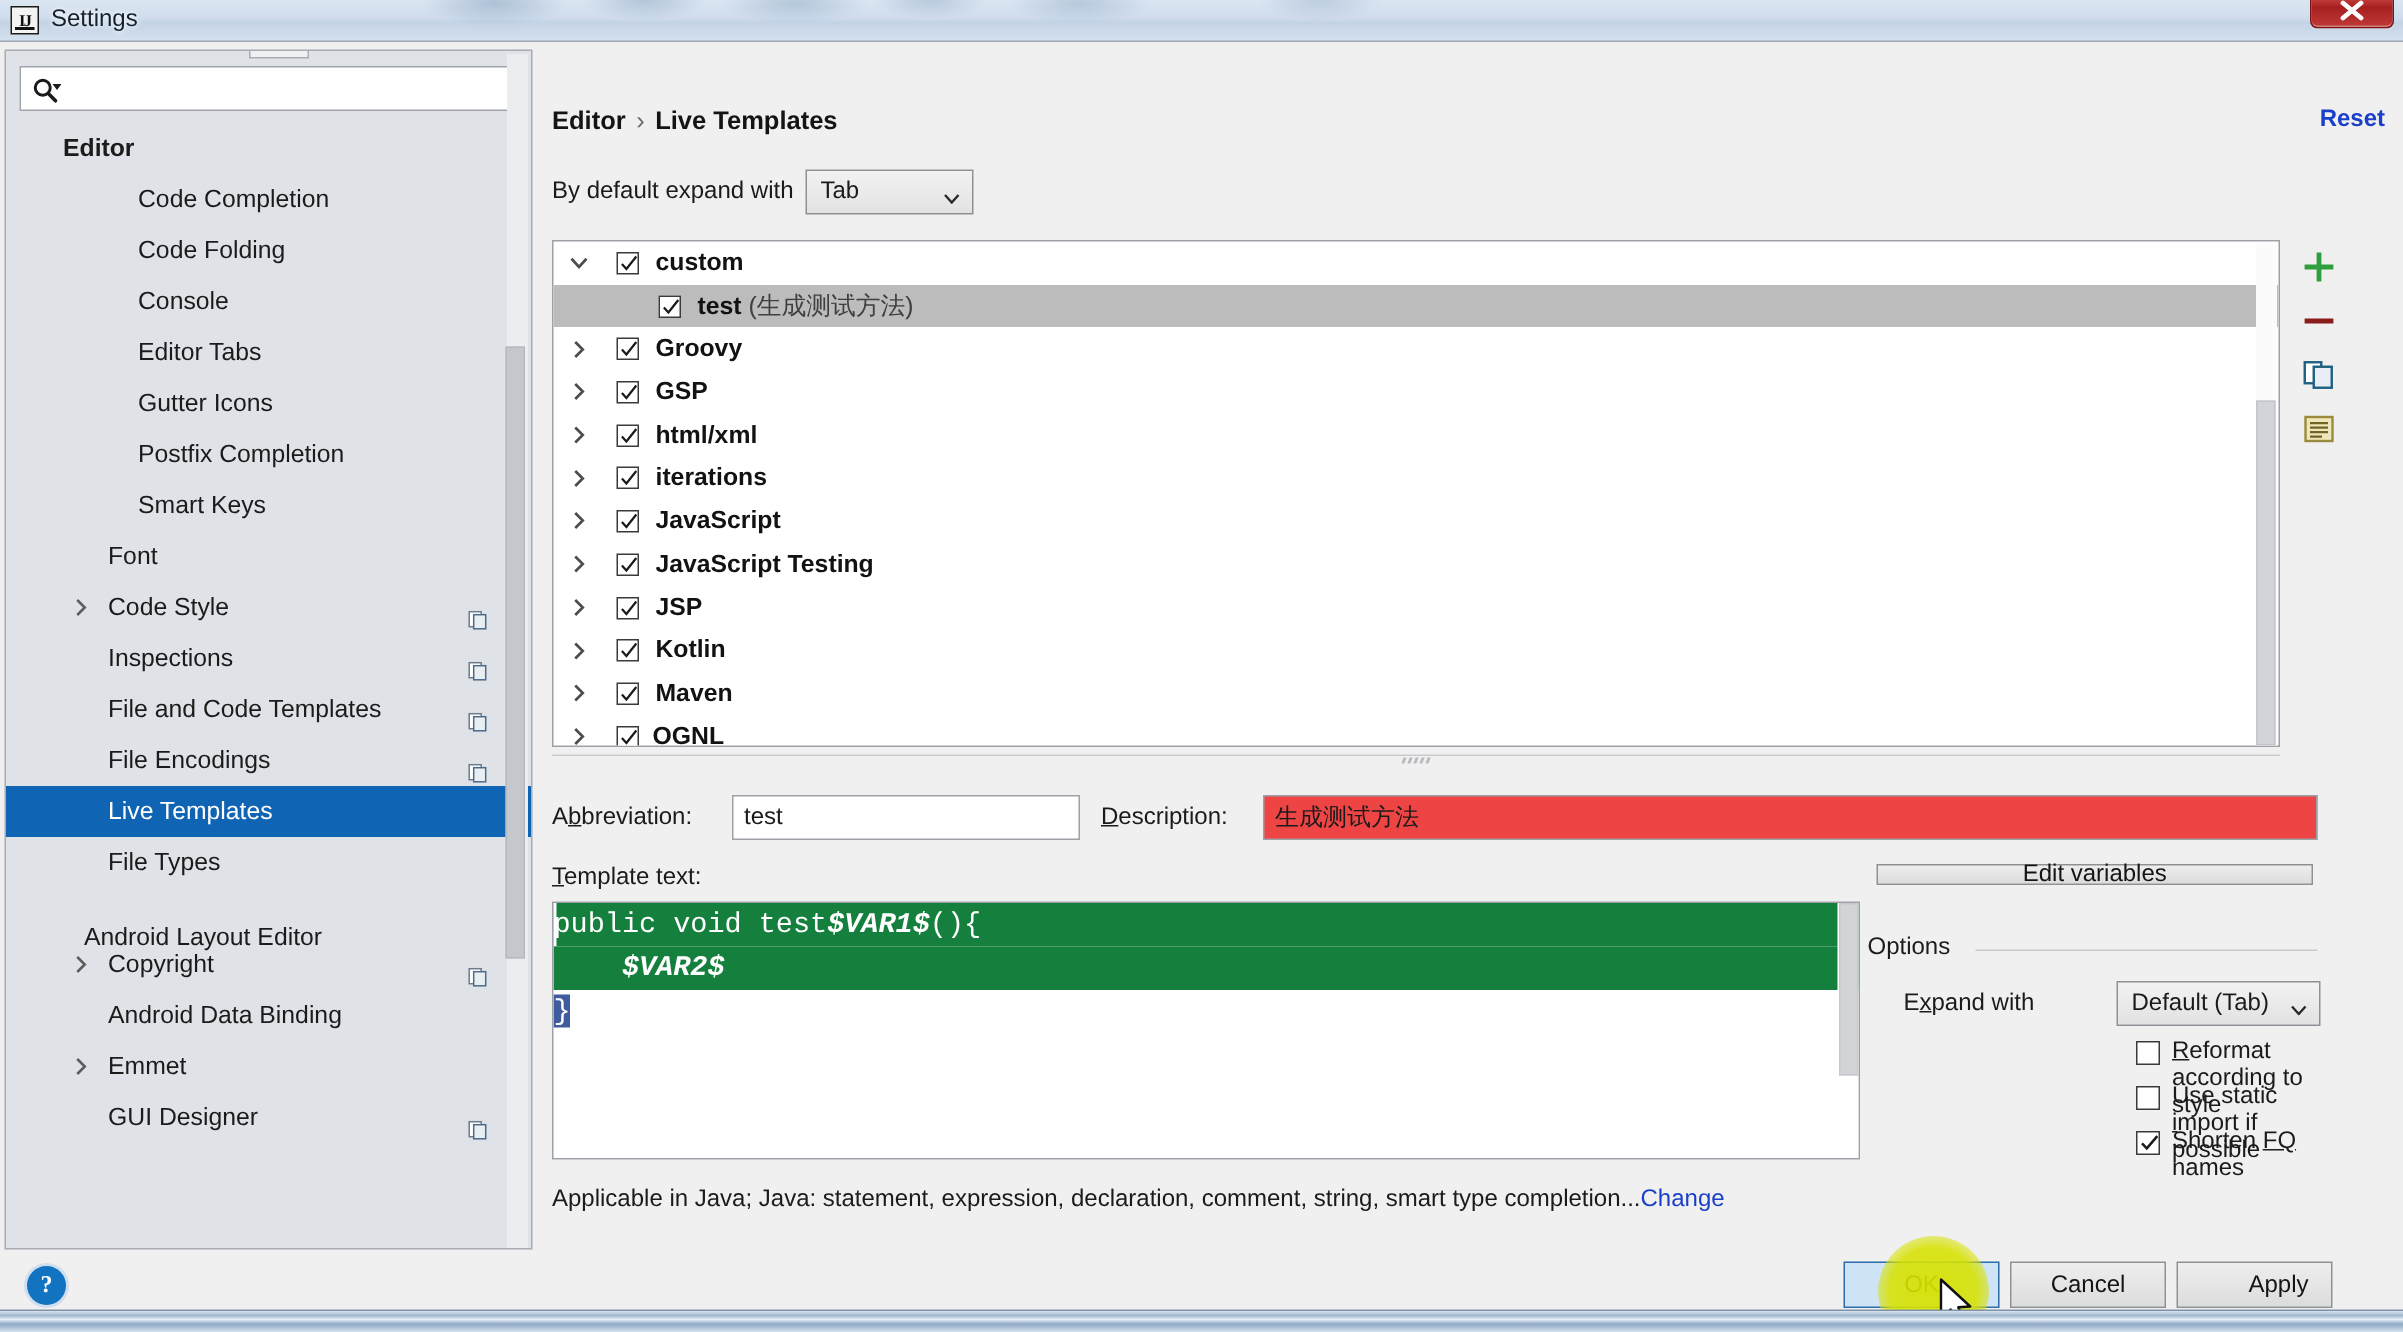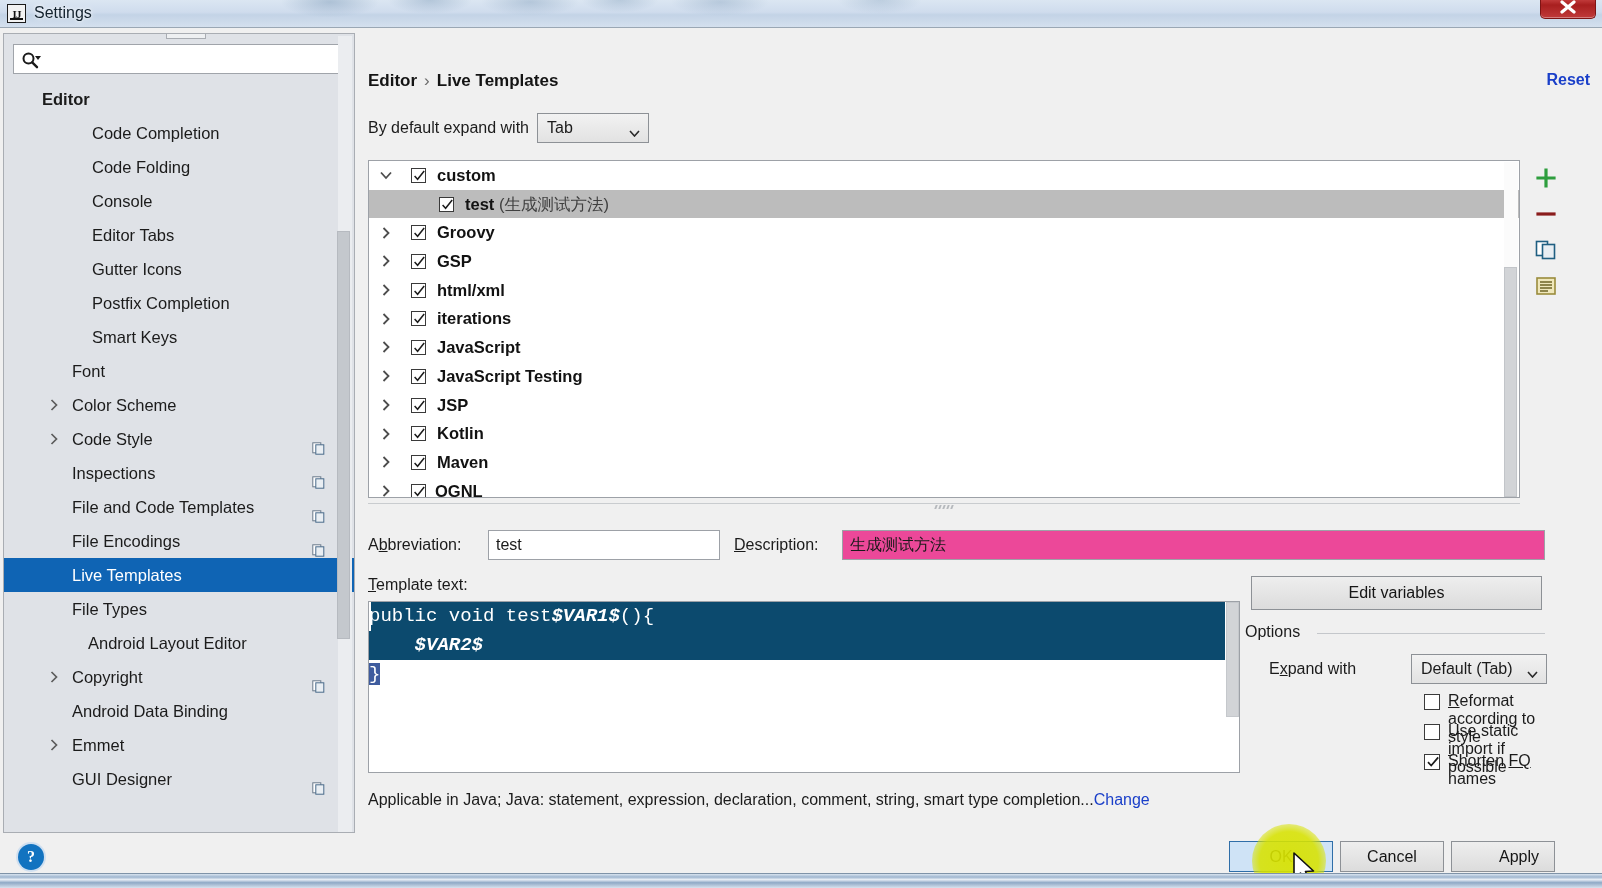--- a/index.html
+++ b/index.html
@@ -208,59 +208,59 @@
   .abbr-label { position:absolute; left:10px; top:503px; font-size:16px; color:#1b1b1b; }
   .abbr-input {
     position:absolute; left:130px; top:497px; width:232px; height:30px;
     background:#ffffff; border:1px solid #9da1a7; box-sizing:border-box;
     font-size:16px; color:#1a1a1a; padding:0 7px;
     font-family:"Liberation Sans", sans-serif; outline:none;
   }
   .desc-label { position:absolute; left:376px; top:503px; font-size:16px; color:#1b1b1b; }
   .desc-input {
     position:absolute; left:484px; top:497px; width:703px; height:30px;
-    background:#ec4899; border:1px solid #9da1a7; box-sizing:border-box;
+    background:#ef4444; border:1px solid #9da1a7; box-sizing:border-box;
     font-size:16px; color:#1a1a1a; padding:0 7px;
     font-family:"Liberation Sans", sans-serif; outline:none;
   }
 
   .tt-label { position:absolute; left:10px; top:543px; font-size:16px; color:#1b1b1b; }
 
   .editor-box {
     position:absolute; left:10px; top:568px; width:872px; height:172px;
     background:#ffffff; border:1px solid #9da1a7; box-sizing:border-box;
     overflow:hidden;
   }
   .code-line {
     position:relative; height:29px; line-height:29px;
     font-family:"Liberation Mono", monospace; font-size:19px;
     color:#1d1d1d; white-space:pre;
   }
-  .code-line.sel { background:#0c4a6e; color:#ffffff; }
+  .code-line.sel { background:#15803d; color:#ffffff; }
   .code-line .selspan { background:#3f5c9e; color:#ffffff; }
   .code-line .var { font-style:italic; font-weight:bold; }
   .caret {
     position:absolute; left:0; top:0; width:1.5px; height:29px; background:#ffffff;
   }
   .editor-vscroll {
     position:absolute; right:0px; top:0px; width:14px; height:170px; background:#ffffff;
   }
   .editor-vthumb {
     position:absolute; right:0px; top:0px; width:13px; height:115px;
     background:#d2d4d7; border:1px solid #c5c8cc; box-sizing:border-box;
   }
 
   .applicable {
     position:absolute; left:10px; top:758px; font-size:16px; color:#1b1b1b; white-space:nowrap;
   }
   .applicable .chg { color:#1a3fc9; cursor:pointer; }
 
   
   .edit-vars-btn {
-    position:absolute; left:893px; top:543px; width:291px; height:34px;
+    position:absolute; left:893px; top:543px; width:291px; height:14px;
     background:linear-gradient(180deg,#eeeeee,#dcdcdc);
     border:1px solid #8d9196; box-sizing:border-box;
     font-size:16px; color:#151515;
     display:flex; align-items:center; justify-content:center;
     cursor:pointer;
   }
   .options-group { position:absolute; left:887px; top:590px; width:300px; height:180px; }
   .opt-legend { position:absolute; left:0; top:0; font-size:16px; color:#1b1b1b; background:transparent; }
   .opt-rule { position:absolute; left:72px; top:10px; right:0; height:1px; background:#c4c7cb; }
   .opt-row { position:absolute; left:0; font-size:16px; color:#1b1b1b; }
@@ -357,26 +357,20 @@
           <div class="tree-row">
             <span class="label" style="left: 88px;">Smart Keys</span>
           </div>
           <div class="tree-row">
             <span class="label" style="left: 68px;">Font</span>
           </div>
           <div class="tree-row">
             <span class="arrow" style="left: 46px;"><svg width="9" height="12" viewBox="0 0 9 12">
                 <path d="M1.5 1 L6.5 6 L1.5 11" stroke="#5c5c5c" stroke-width="1.7" fill="none"></path>
               </svg></span>
-            <span class="label" style="left: 68px;">Color Scheme</span>
-          </div>
-          <div class="tree-row">
-            <span class="arrow" style="left: 46px;"><svg width="9" height="12" viewBox="0 0 9 12">
-                <path d="M1.5 1 L6.5 6 L1.5 11" stroke="#5c5c5c" stroke-width="1.7" fill="none"></path>
-              </svg></span>
             <span class="label" style="left: 68px;">Code Style</span>
             <span class="copy-badge"><svg width="13" height="13" viewBox="0 0 13 13">
                 <rect x="0.8" y="0.8" width="8" height="10" fill="#fff" stroke="#6b7b8c" stroke-width="1"></rect>
                 <rect x="3.8" y="2.8" width="8" height="9.4" fill="#e9eef3" stroke="#4a6b8a" stroke-width="1"></rect>
               </svg></span>
           </div>
           <div class="tree-row">
             <span class="label" style="left: 68px;">Inspections</span>
             <span class="copy-badge"><svg width="13" height="13" viewBox="0 0 13 13">
                 <rect x="0.8" y="0.8" width="8" height="10" fill="#fff" stroke="#6b7b8c" stroke-width="1"></rect>
@@ -397,21 +391,21 @@
                 <rect x="3.8" y="2.8" width="8" height="9.4" fill="#e9eef3" stroke="#4a6b8a" stroke-width="1"></rect>
               </svg></span>
           </div>
           <div class="tree-row selected">
             <span class="label" style="left: 68px;">Live Templates</span>
           </div>
           <div class="tree-row">
             <span class="label" style="left: 68px;">File Types</span>
           </div>
           <div class="tree-row">
-            <span class="label" style="left: 84px;">Android Layout Editor</span>
+            <span class="label" style="left: 52px; margin-top: 16px;">Android Layout Editor</span>
           </div>
           <div class="tree-row">
             <span class="arrow" style="left: 46px;"><svg width="9" height="12" viewBox="0 0 9 12">
                 <path d="M1.5 1 L6.5 6 L1.5 11" stroke="#5c5c5c" stroke-width="1.7" fill="none"></path>
               </svg></span>
             <span class="label" style="left: 68px;">Copyright</span>
             <span class="copy-badge"><svg width="13" height="13" viewBox="0 0 13 13">
                 <rect x="0.8" y="0.8" width="8" height="10" fill="#fff" stroke="#6b7b8c" stroke-width="1"></rect>
                 <rect x="3.8" y="2.8" width="8" height="9.4" fill="#e9eef3" stroke="#4a6b8a" stroke-width="1"></rect>
               </svg></span>

